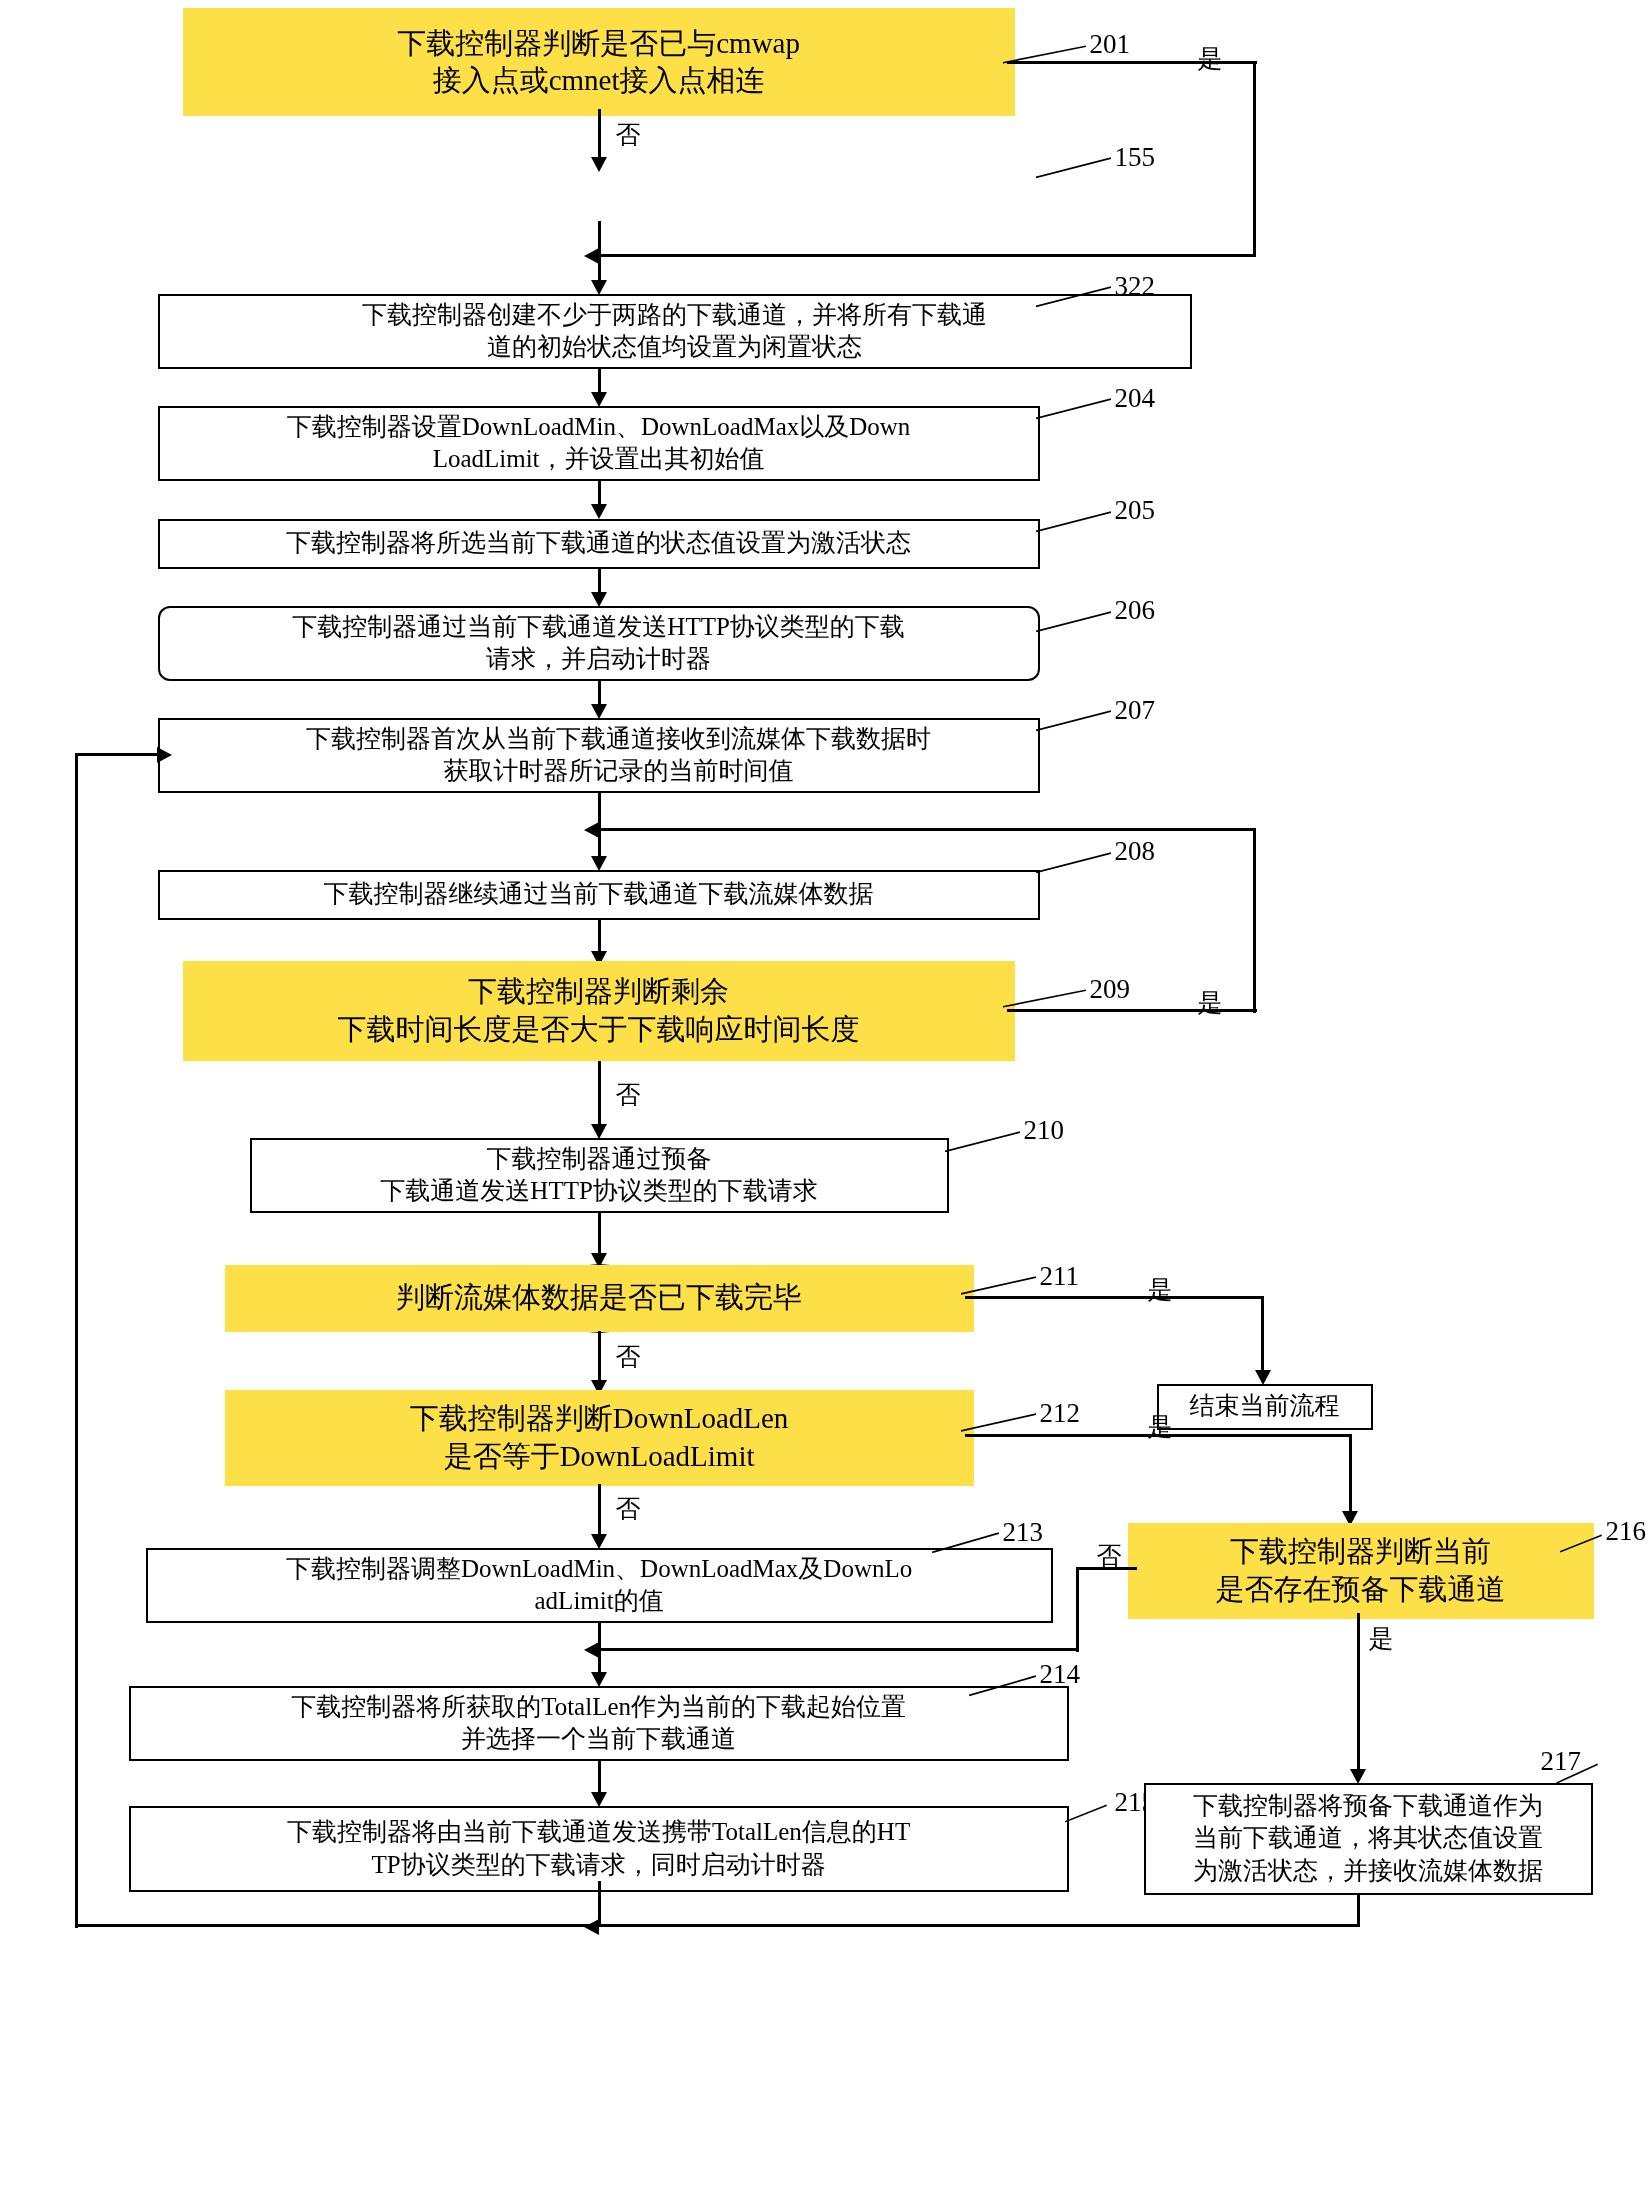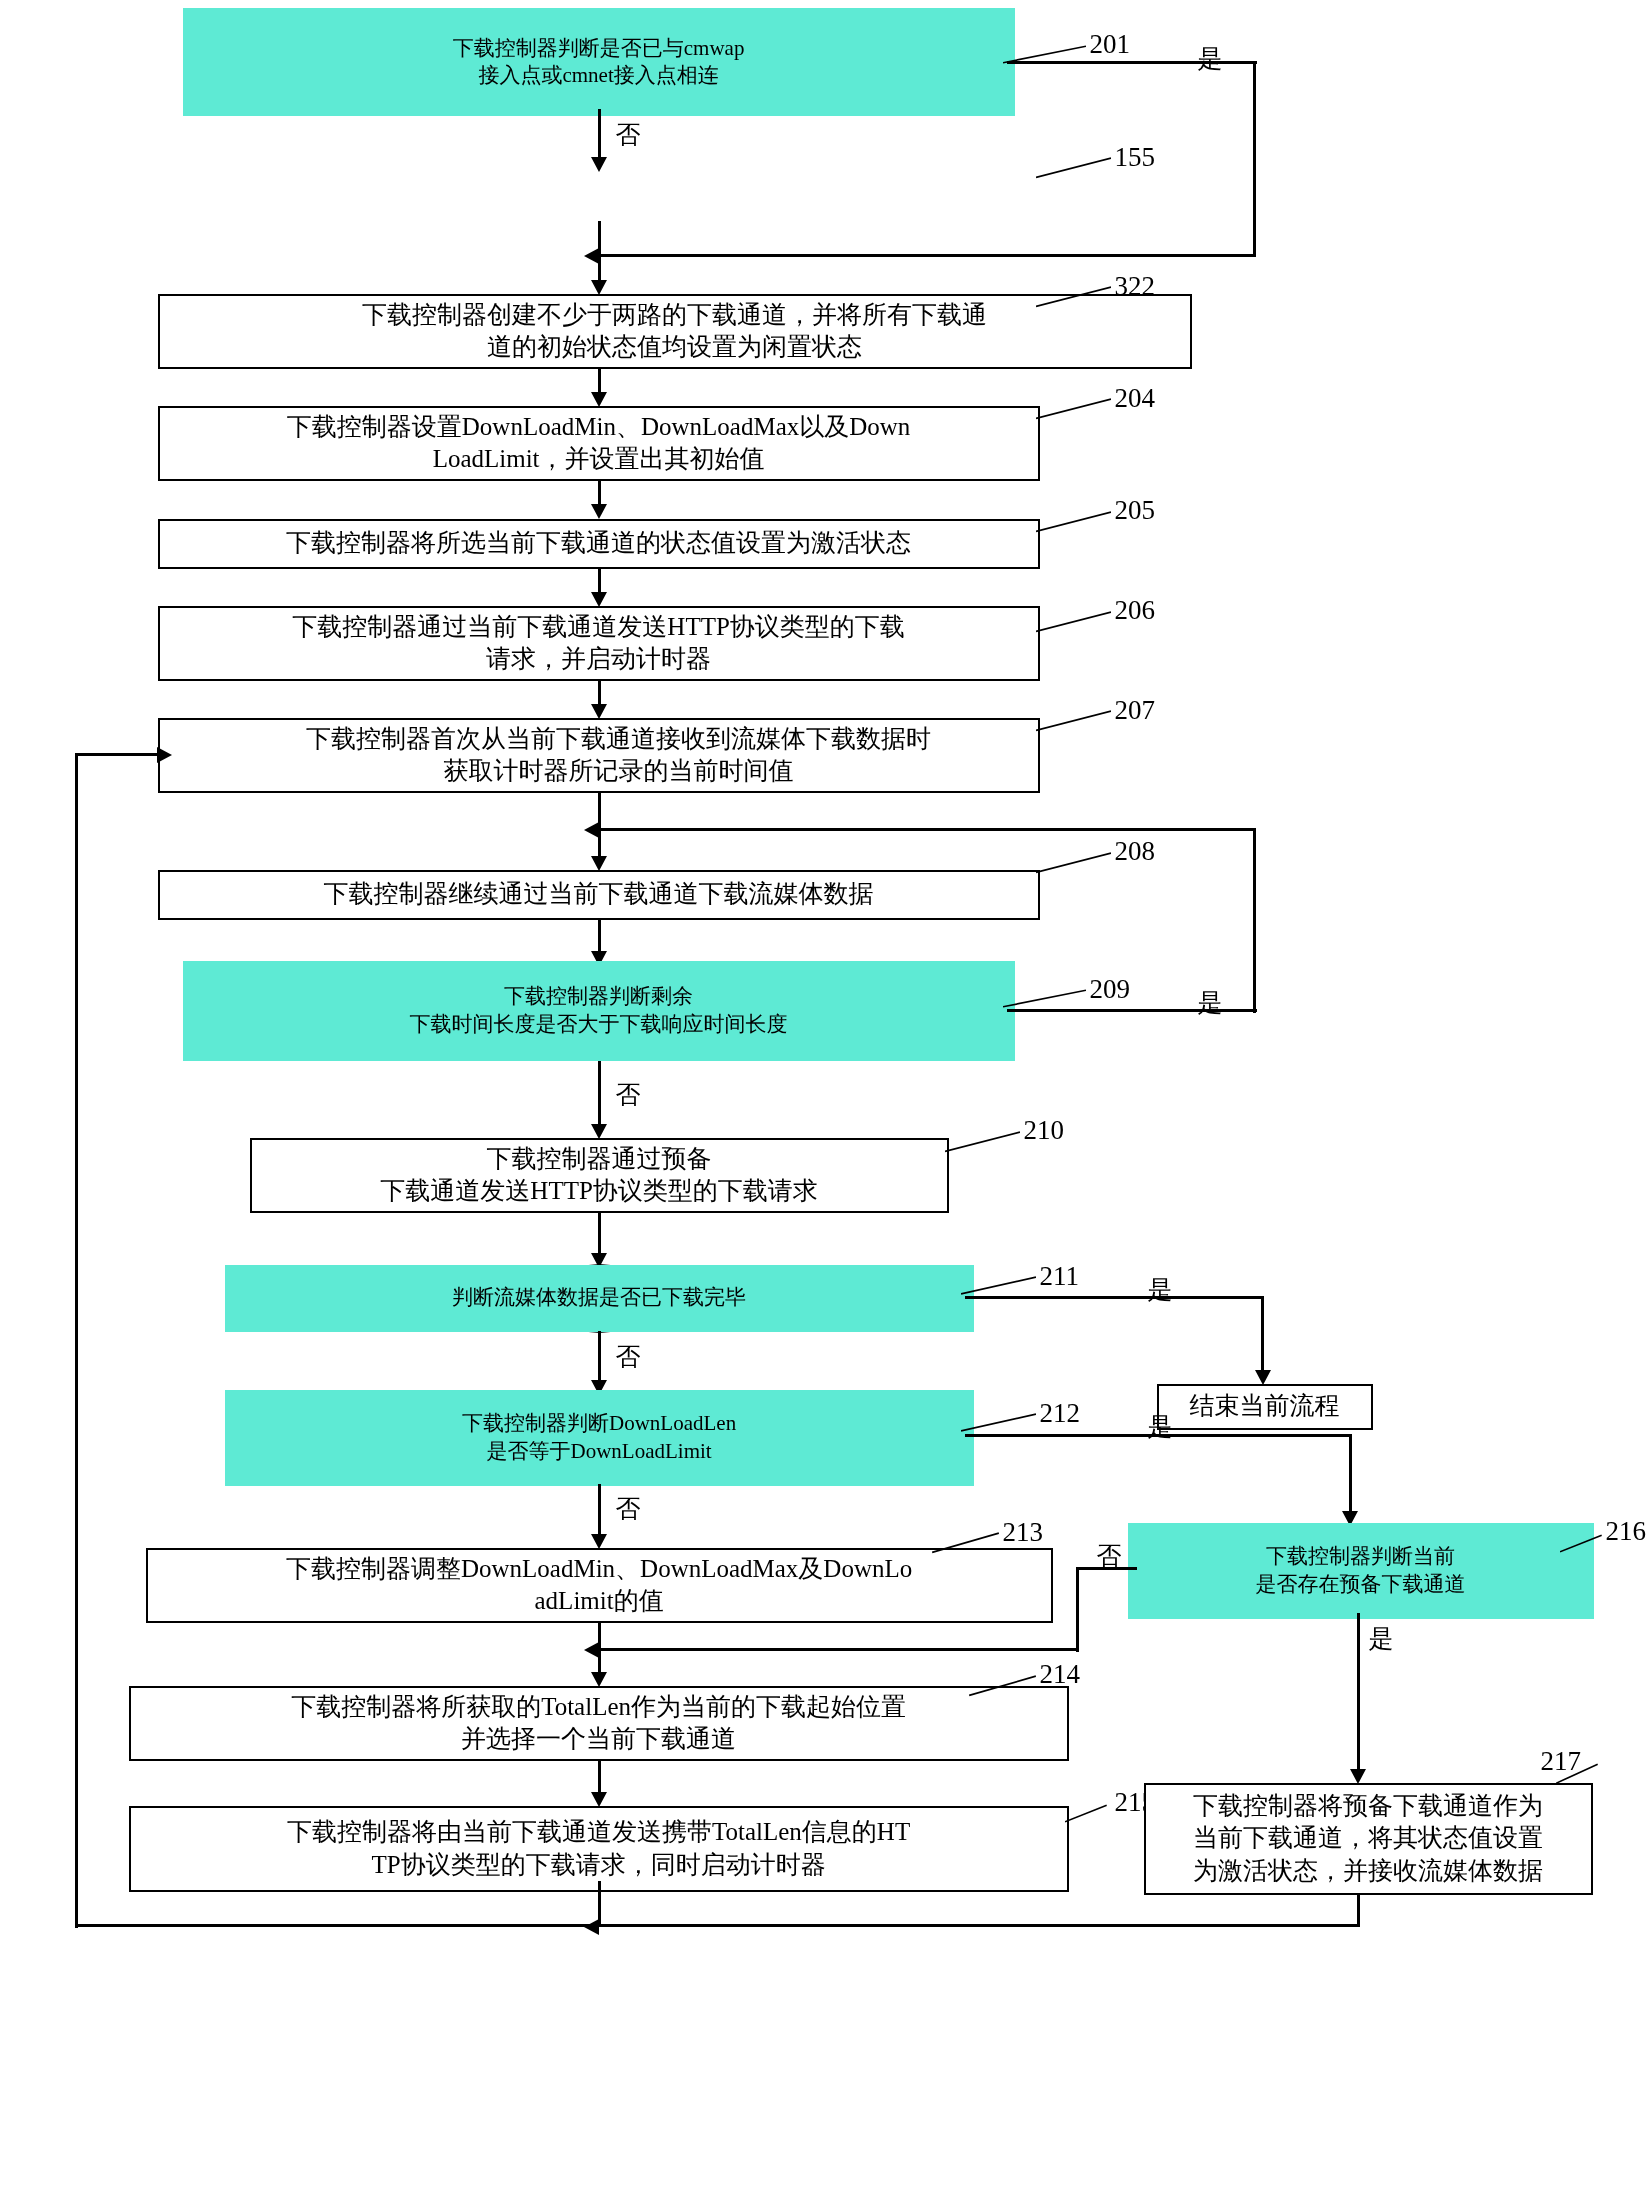--- a/index.html
+++ b/index.html
@@ -22,26 +22,26 @@
     align-items: center;
     justify-content: center;
     text-align: center;
     font-size: 25px;
     line-height: 1.3;
     padding: 4.2px 8.3px;
     box-sizing: border-box;
   }
   .diamond {
     position: absolute;
-    background: #5eead4;
+    background: #fde047;
     display: flex;
     align-items: center;
     justify-content: center;
     text-align: center;
-    font-size: 21px;
+    font-size: 29px;
     line-height: 1.3;
   }
   .diamond-text {
     position: relative;
     z-index: 2;
     padding: 0 50px;
     max-width: 78%;
   }
   .label {
     position: absolute;
@@ -137,21 +137,21 @@
     <span>下载控制器将所选当前下载通道的状态值设置为激活状态</span>
   </div>
   <svg style="position:absolute;left:1019px;top:491px;width:75px;height:25px;" viewBox="0 0 90 30" width="75" height="25">
       <line x1="0" y1="28" x2="90" y2="5" stroke="black" stroke-width="2"></line>
     </svg>
   <div class="label" style="left:1098px;top:478px;">205</div>
 
   <div class="arrow" style="left:581px;top:552px;width:3.3px;height:25px;"></div>
   <div class="arrow-head-down" style="left:574px;top:575px;"></div>
 
-  <div class="box" style="left:141px;top:589px;width:882px;height:75px;">
+  <div class="box" style="left:141px;top:589px;width:882px;height:75px;border-radius:12px;">
     <span>下载控制器通过当前下载通道发送HTTP协议类型的下载<br>请求，并启动计时器</span>
   </div>
   <svg style="position:absolute;left:1019px;top:591px;width:75px;height:25px;" viewBox="0 0 90 30" width="75" height="25">
       <line x1="0" y1="28" x2="90" y2="5" stroke="black" stroke-width="2"></line>
     </svg>
   <div class="label" style="left:1098px;top:578px;">206</div>
 
   <div class="arrow" style="left:581px;top:664px;width:3.3px;height:25px;"></div>
   <div class="arrow-head-down" style="left:574px;top:687px;"></div>
 

